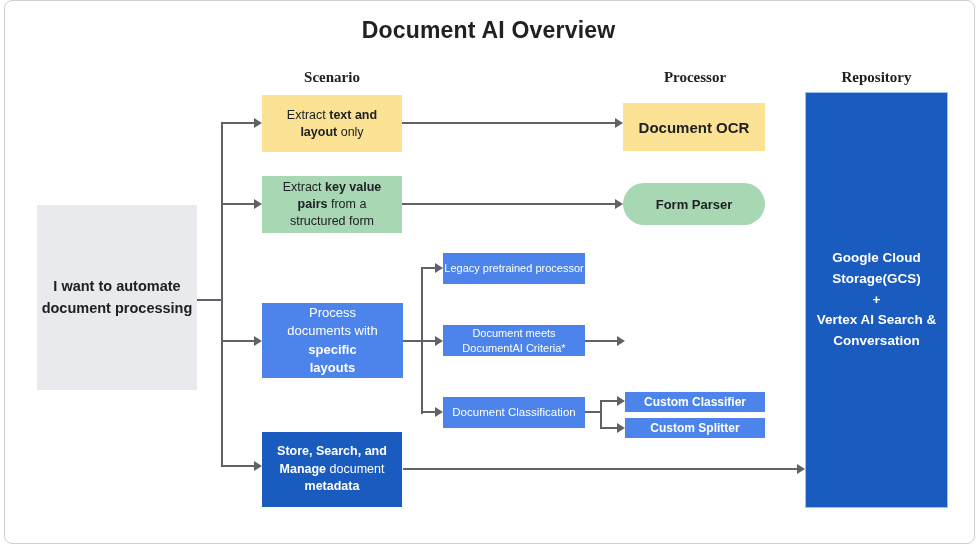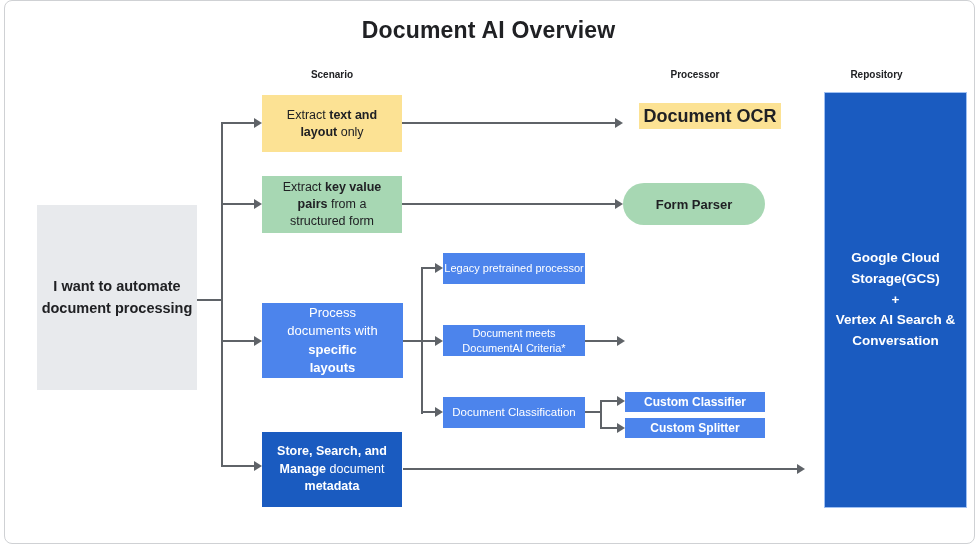--- a/index.html
+++ b/index.html
@@ -2,49 +2,49 @@
 <html style="--yellow: #fce294; --green: #a7d7b3; --blue: #4c84ec; --dark-blue: #1a5bc0; --gray: #e8eaed; --connector: #5f6368; --text-dark: #202124;"><head>
 <meta charset="utf-8">
 <style>
   html,body{margin:0;padding:0;background:#fff;}
   .stage{position:relative;width:977px;height:551px;background:#ffffff;
          font-family:"Liberation Sans",sans-serif;color:var(--text-dark,#202124);overflow:hidden;}
   .card{position:absolute;left:4px;top:0px;width:969px;height:542px;
         border:1px solid #cfd1d4;border-radius:8px;background:#ffffff;}
   .title{position:absolute;left:0;top:17px;width:977px;text-align:center;
          font-size:23px;font-weight:700;letter-spacing:.2px;}
-  .colhead{position:absolute;text-align:center;font-size:10px;font-weight:700;}
+  .colhead{position:absolute;text-align:center;font-size:15px;font-weight:700;font-family:Liberation Serif, serif;}
   .box{position:absolute;display:flex;align-items:center;justify-content:center;
        text-align:center;box-sizing:border-box;}
   .intent{left:37px;top:205px;width:160px;height:185px;background:var(--gray,#e8eaed);
           font-size:14.5px;line-height:1.45;padding:0 4px;font-weight:bold;}
   .sc-ocr{left:262px;top:95px;width:140px;height:57px;background:var(--yellow,#fce294);
           font-size:12.5px;line-height:1.35;padding:0 14px;}
   .sc-form{left:262px;top:176px;width:140px;height:57px;background:var(--green,#a7d7b3);
           font-size:12.5px;line-height:1.35;padding:0 14px;}
   .sc-layouts{left:262px;top:303px;width:141px;height:75px;background:var(--blue,#4c84ec);
           color:#fff;font-size:13px;line-height:1.4;padding:0 24px;}
   .sc-store{left:262px;top:432px;width:140px;height:75px;background:var(--dark-blue,#1a5bc0);
           color:#fff;font-size:12.5px;line-height:1.4;padding:0 10px;}
-  .pr-ocr{left:623px;top:103px;width:142px;height:26px;background:var(--yellow,#fce294);
-          font-size:18px;font-weight:700;margin-left:16px;}
+  .pr-ocr{left:623px;top:103px;width:142px;height:48px;background:var(--yellow,#fce294);
+          font-size:15px;font-weight:700;}
   .pr-form{left:623px;top:183px;width:142px;height:42px;background:var(--green,#a7d7b3);
           font-size:13px;font-weight:700;border-radius:21px;}
   .br{background:var(--blue,#4c84ec);color:#fff;font-size:11px;line-height:1.3;padding:0 0;}
   .br-legacy{left:443px;top:253px;width:142px;height:31px;}
   .br-criteria{left:443px;top:325px;width:142px;height:31px;}
   .br-class{left:443px;top:397px;width:142px;height:31px;font-size:11.5px;}
   .pr-custom{left:625px;top:325px;width:140px;height:31px;background:var(--blue,#4c84ec);
           color:#fff;font-size:13px;font-weight:700;}
   .pr-thin{background:var(--blue,#4c84ec);color:#ffffff;font-size:12px;font-weight:700;}
   .pr-classifier{left:625px;top:392px;width:140px;height:20px;}
   .pr-splitter{left:625px;top:418px;width:140px;height:20px;}
   .repo{left:805px;top:92px;width:143px;height:416px;background:var(--dark-blue,#1a5bc0);
         border:1px solid #9fc0f2;color:#fff;font-size:13.5px;font-weight:700;
-        flex-direction:column;line-height:1.55;padding:0 6px;margin-left:19px;}
+        flex-direction:column;line-height:1.55;padding:0 6px;}
   .hl{position:absolute;height:2px;background:var(--connector,#5f6368);}
   .vl{position:absolute;width:2px;background:var(--connector,#5f6368);}
   .ah{position:absolute;width:0;height:0;border-top:5px solid transparent;
       border-bottom:5px solid transparent;border-left:8px solid var(--connector,#5f6368);}
   b{font-weight:700;}
 </style>
 </head>
 <body>
 
 <div class="stage">

